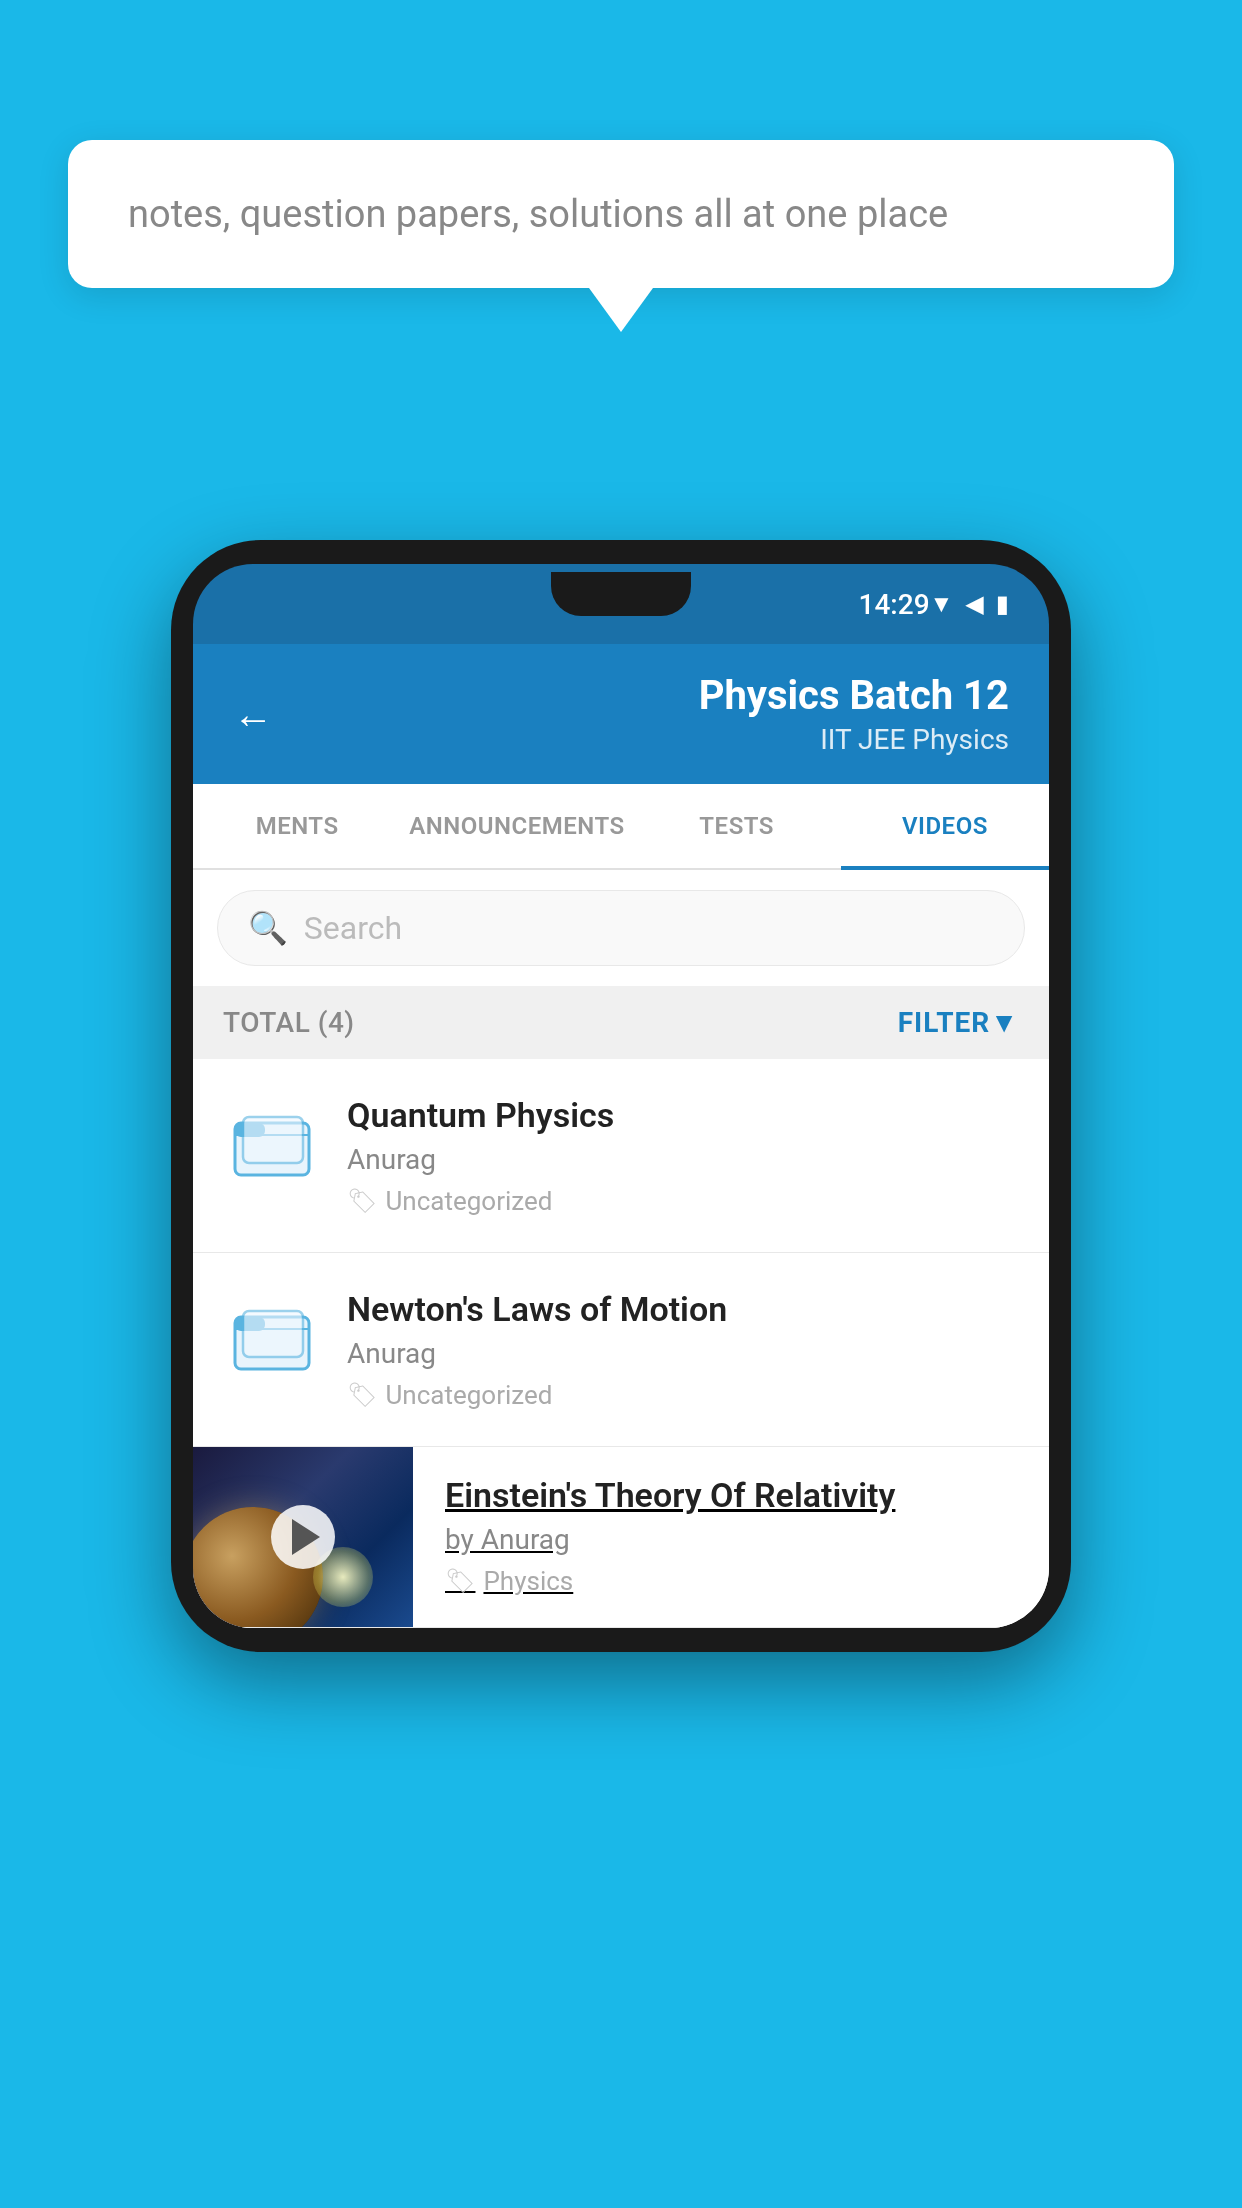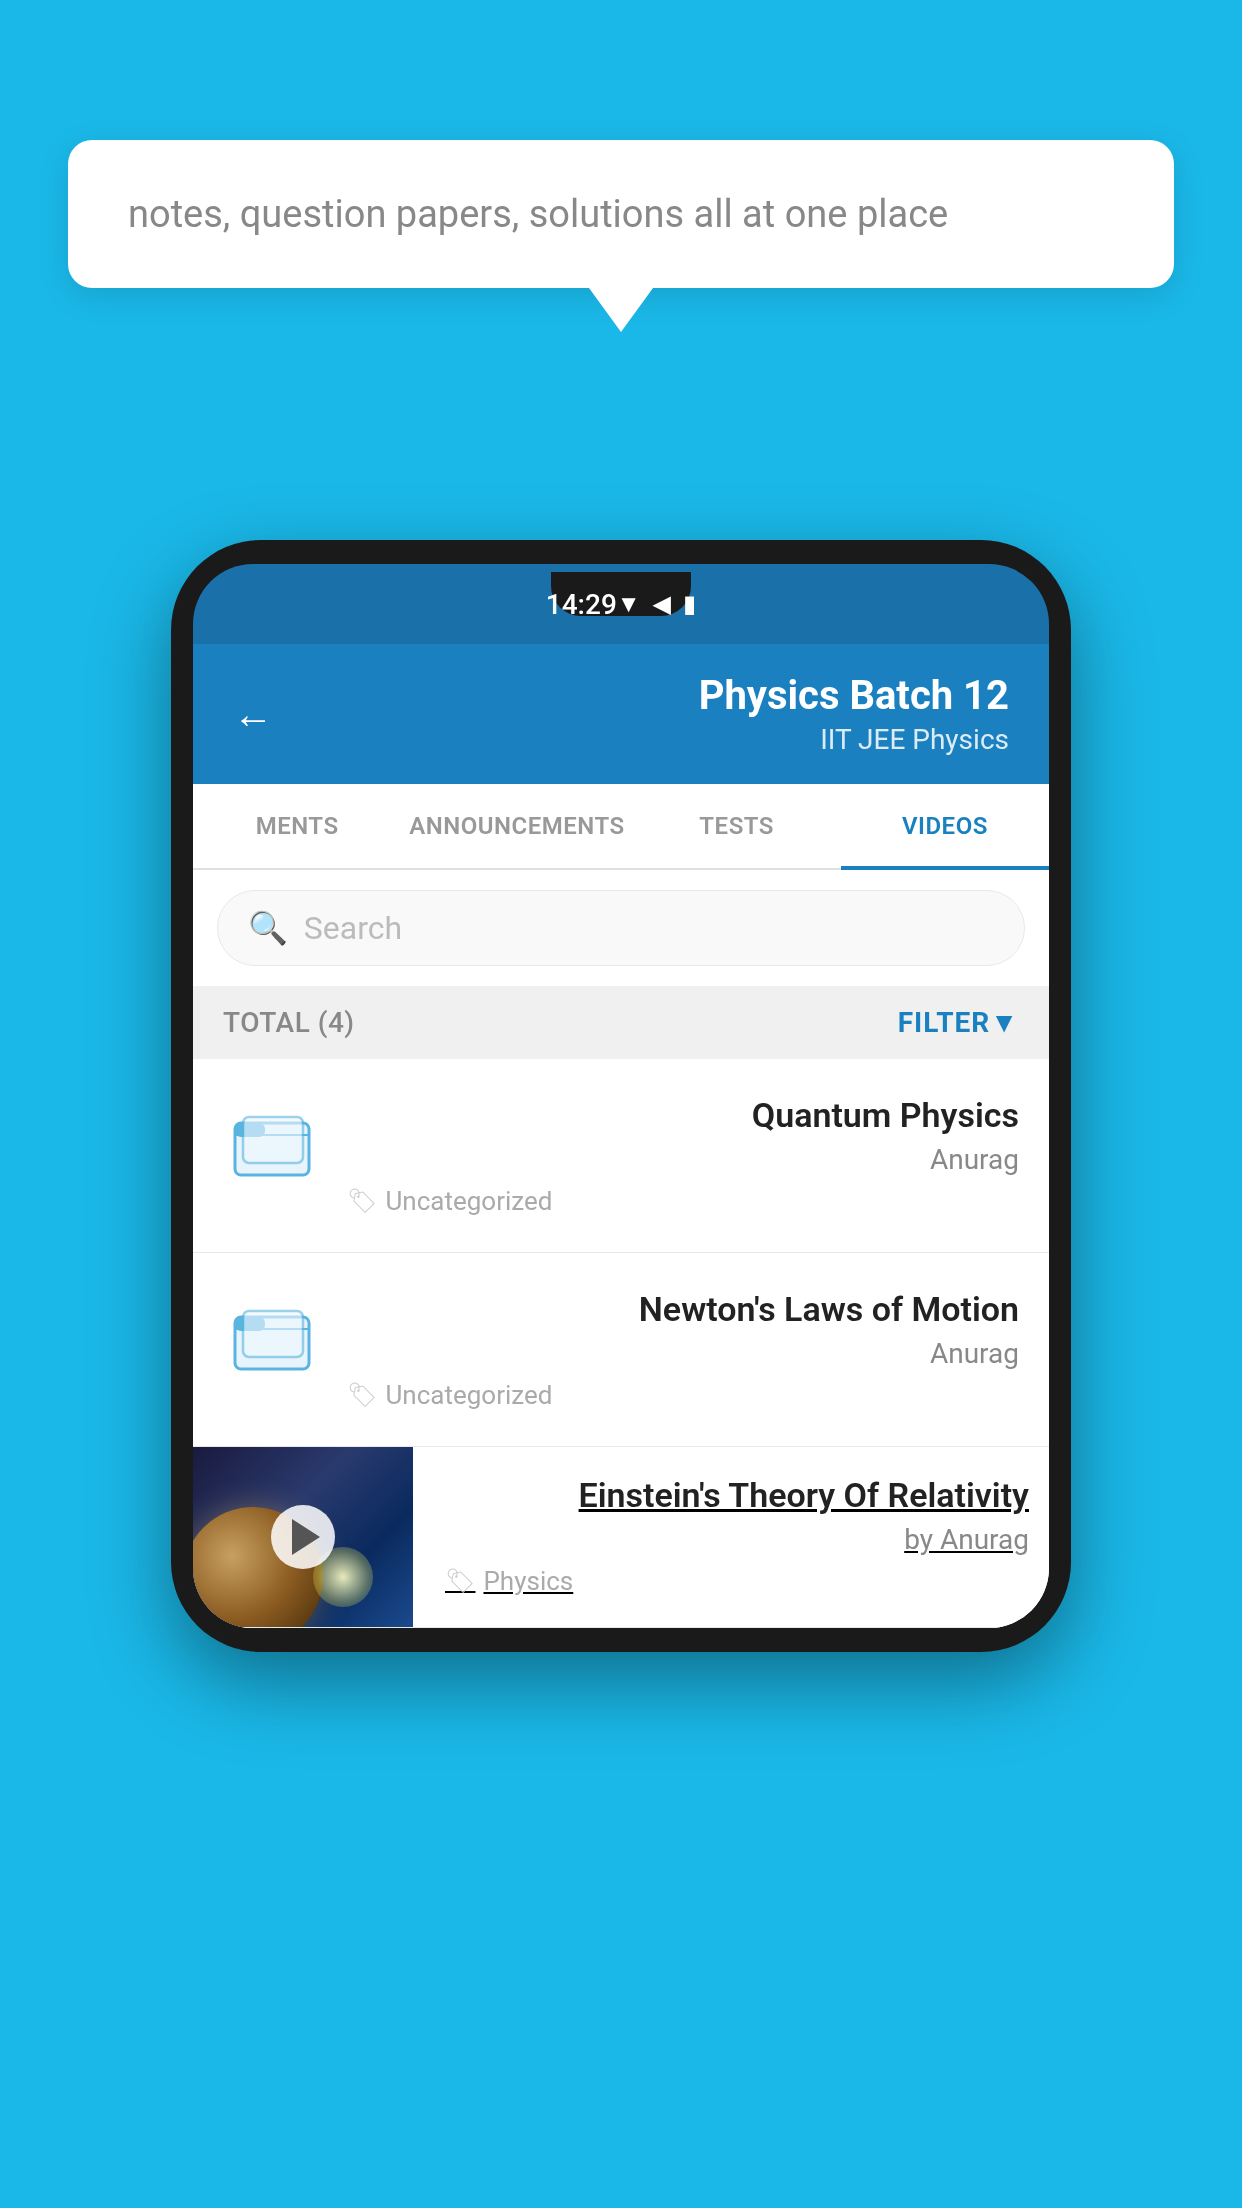--- a/index.html
+++ b/index.html
@@ -67,21 +67,21 @@
       position: relative;
     }
 
     
     .phone-notch-bar {
       background: #1a70a8;
       height: 80px;
       border-radius: 60px 60px 0 0;
       display: flex;
       align-items: center;
-      justify-content: center;
+      justify-content: flex-end;
       padding: 0 40px;
       position: relative;
     }
     .phone-notch-bar::after {
       content: '';
       position: absolute;
       top: 8px;
       left: 50%;
       transform: translateX(-50%);
       width: 140px;
@@ -228,21 +228,20 @@
     .video-list {
       background: white;
     }
     .video-item {
       display: flex;
       align-items: flex-start;
       padding: 36px 30px;
       border-bottom: 1.5px solid #e8e8e8;
       gap: 24px;
       cursor: pointer;
-      text-align: right;
     }
     .video-thumb-icon {
       width: 100px;
       height: 100px;
       flex-shrink: 0;
       display: flex;
       align-items: center;
       justify-content: center;
     }
     

